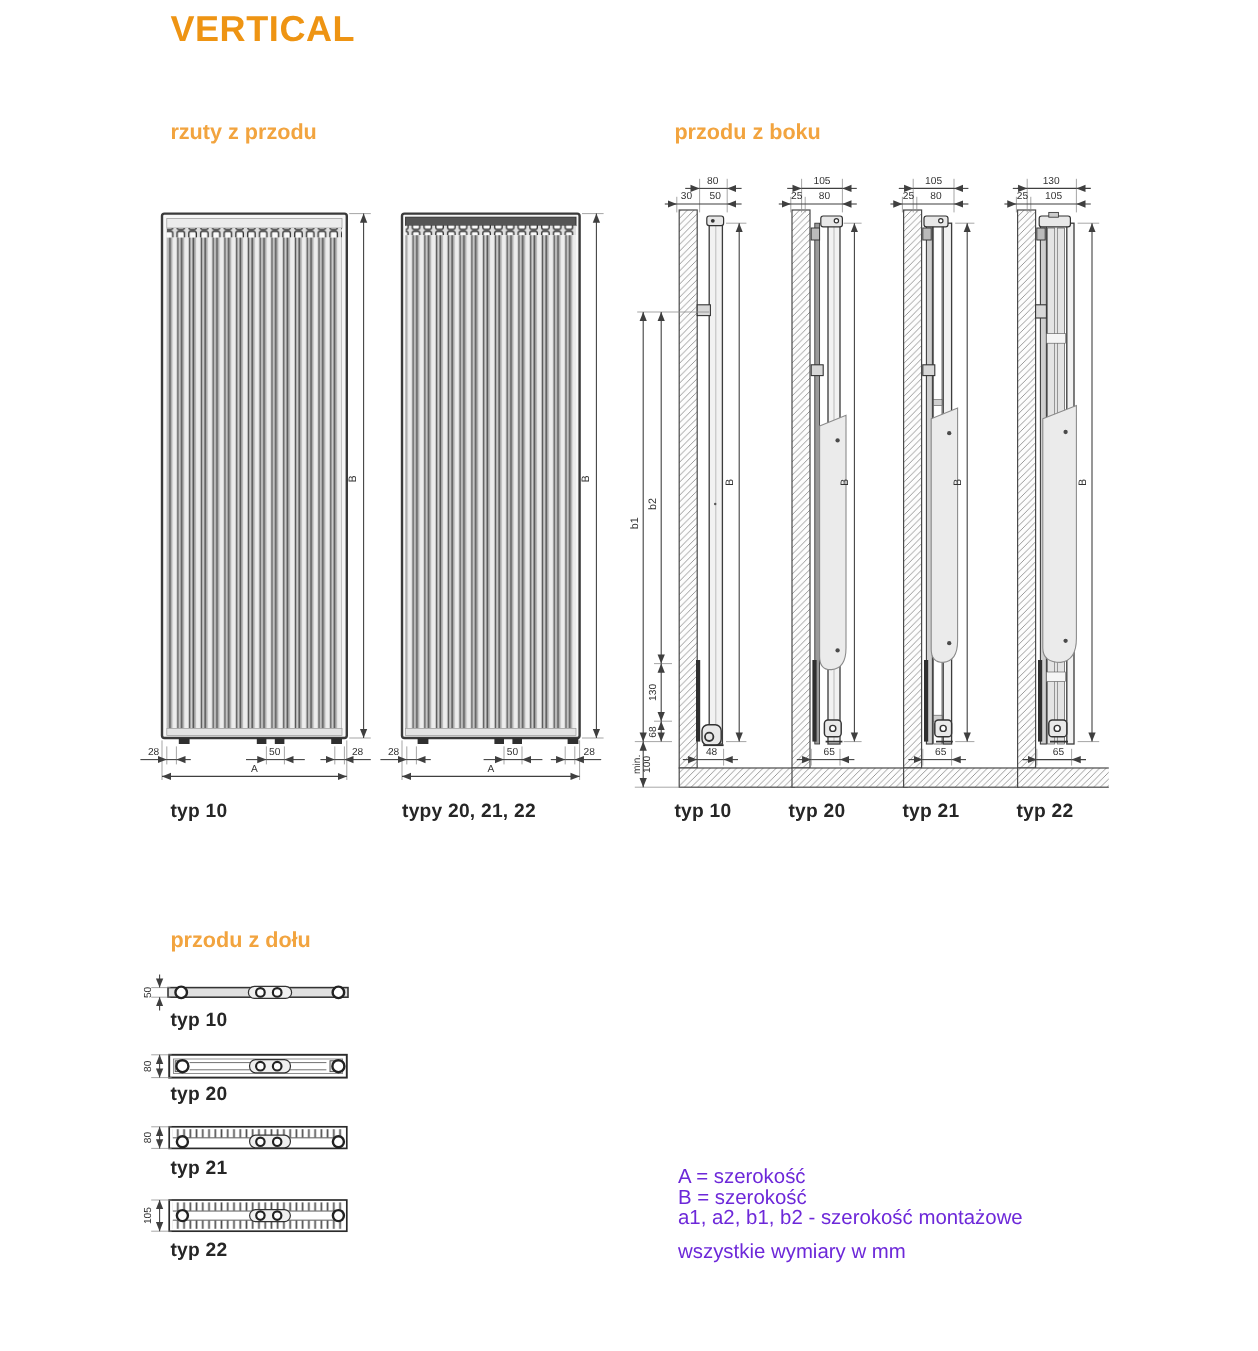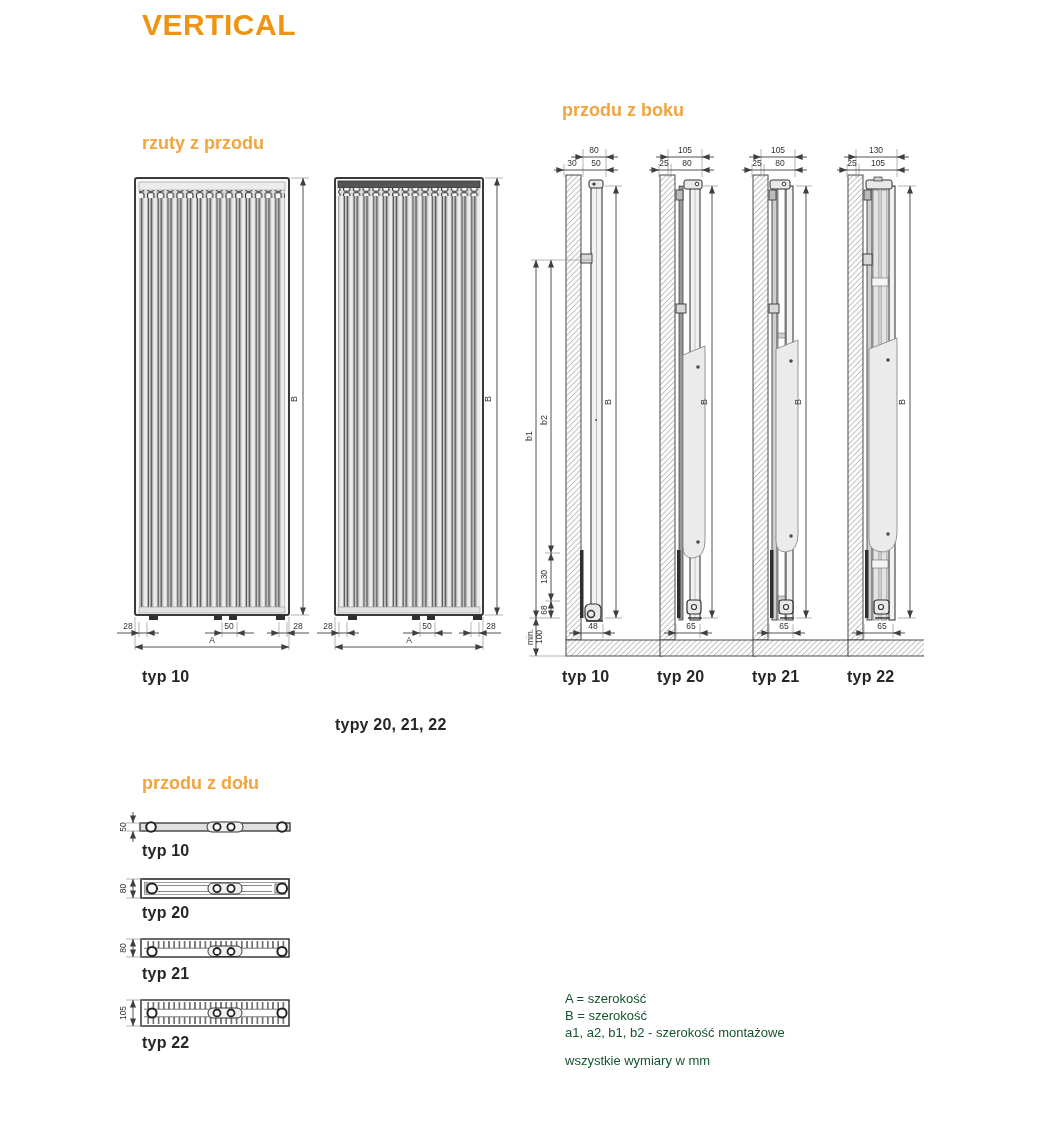--- a/index.html
+++ b/index.html
@@ -3,40 +3,40 @@
 <meta charset="utf-8">
 <style>
   html,body{margin:0;padding:0;background:#ffffff;}
   #page{position:relative;width:924px;height:1126px;background:#ffffff;overflow:hidden;
         font-family:"Liberation Sans",sans-serif;}
   #drawing{position:absolute;left:0;top:0;}
   .abs{position:absolute;white-space:nowrap;}
   .title{left:142px;top:8px;font-size:30px;font-weight:800;letter-spacing:0.5px;color:#EE9413;}
   .h2{font-size:18px;font-weight:700;color:#F2A43F;}
   .typlbl{font-size:16px;font-weight:700;color:#262626;letter-spacing:0.2px;text-align:right;}
-  .legend{font-size:13px;color:#14532d;margin-top:20px;}
+  .legend{font-size:17px;color:#6d28d9;}
   
   .frame{fill:#f7f7f7;stroke:#3a3a3a;stroke-width:2;}
   .ln{stroke:#3f3f3f;stroke-width:0.9;fill:none;}
   .ext{stroke:#8c8c8c;stroke-width:0.65;fill:none;}
   .dt{font-family:"Liberation Sans",sans-serif;font-size:8.5px;fill:#333;text-anchor:middle;}
   .dtb{font-family:"Liberation Sans",sans-serif;font-size:9px;fill:#333;text-anchor:middle;}
   .wall{fill:url(#hatch);stroke:#4a4a4a;stroke-width:1;}
   .panel{fill:#f2f2f2;stroke:#3c3c3c;stroke-width:1.1;}
   .cover{fill:#ebebeb;stroke:#8a8a8a;stroke-width:0.9;}
   .bracket{fill:#d8d8d8;stroke:#333;stroke-width:0.9;}
   .footv{fill:#e9e9e9;stroke:#333;stroke-width:1.2;}
 </style>
 </head>
 <body>
 
 <div id="page">
 
   <div class="abs title">VERTICAL</div>
-  <div class="abs h2" style="left:142px;top:100px;margin-top:33px;">rzuty z przodu</div>
+  <div class="abs h2" style="left:142px;top:100px;">rzuty z przodu</div>
   <div class="abs h2" style="left:562px;top:100px;">przodu z boku</div>
   <div class="abs h2" style="left:142px;top:773px;">przodu z dołu</div>
 
   <svg id="drawing" width="1048" height="1126" viewBox="0 0 1048 1126">
     <defs>
       <marker id="ar" viewBox="0 0 10 10" refX="9.5" refY="5" markerWidth="8" markerHeight="8" markerUnits="userSpaceOnUse" orient="auto-start-reverse">
         <path d="M0,1.2 L9.5,5 L0,8.8 Z" fill="#3f3f3f"></path>
       </marker>
       <pattern id="hatch" width="5.5" height="5.5" patternUnits="userSpaceOnUse">
         <rect width="5.5" height="5.5" fill="#fdfdfd"></rect>
@@ -427,21 +427,21 @@
       <g>
         <line class="ext" x1="126" y1="1000" x2="143" y2="1000"></line>
           <line class="ext" x1="126" y1="1026" x2="143" y2="1026"></line>
         <line class="ln" x1="133" y1="1000" x2="133" y2="1026" marker-start="url(#ar)" marker-end="url(#ar)"></line>
         <text class="dt" transform="rotate(-90 126 1013)" x="126" y="1013">105</text>
       </g>
     </g>
   </svg>
 
   <div class="abs typlbl" style="left:142px;top:668px;">typ 10</div>
-  <div class="abs typlbl" style="left:335px;top:668px;margin-top:48px;">typy 20, 21, 22</div>
+  <div class="abs typlbl" style="left:335px;top:668px;">typy 20, 21, 22</div>
   <div class="abs typlbl" style="left:562px;top:668px;">typ 10</div>
   <div class="abs typlbl" style="left:657px;top:668px;">typ 20</div>
   <div class="abs typlbl" style="left:752px;top:668px;">typ 21</div>
   <div class="abs typlbl" style="left:847px;top:668px;">typ 22</div>
   <div class="abs typlbl" style="left:142px;top:842px;">typ 10</div>
   <div class="abs typlbl" style="left:142px;top:904px;">typ 20</div>
   <div class="abs typlbl" style="left:142px;top:965px;">typ 21</div>
   <div class="abs typlbl" style="left:142px;top:1034px;">typ 22</div>
 
   <div class="abs legend" style="left:565px;top:971px;">A = szerokość</div>

